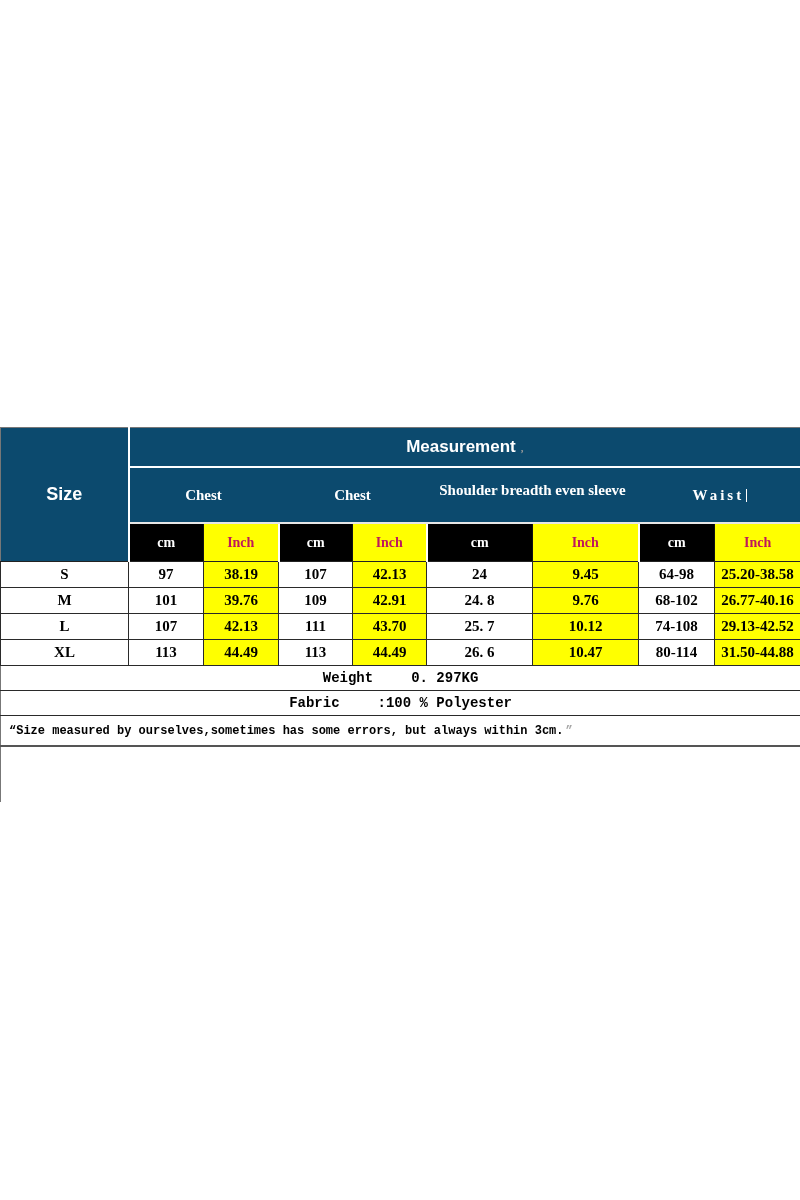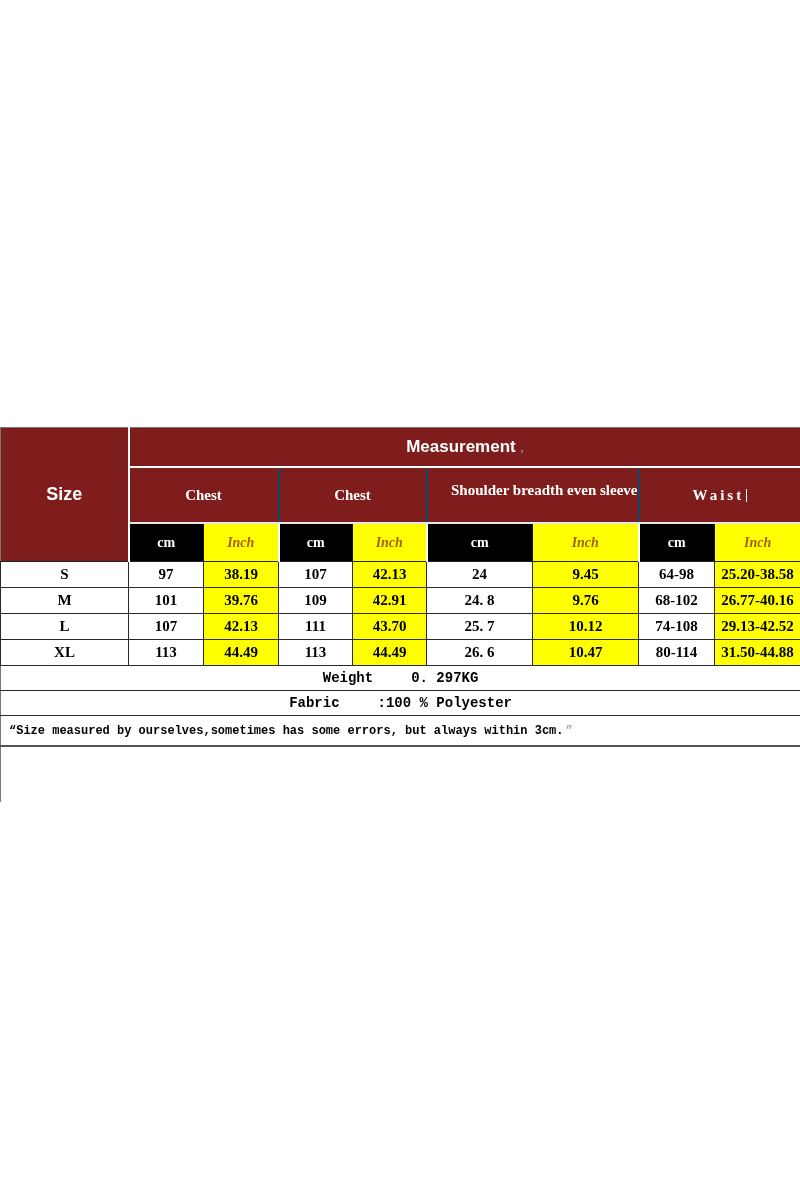--- a/index.html
+++ b/index.html
@@ -4,38 +4,38 @@
 <style>
   html,body{margin:0;padding:0;background:#ffffff;}
   .canvas{position:relative;width:800px;height:1200px;background:#ffffff;overflow:hidden;
           font-family:"Liberation Serif",serif;color:#000;}
   .sheet{position:absolute;left:0;top:427px;width:800px;}
   table{width:800px;border-collapse:collapse;table-layout:fixed;
         border:1px solid #777;border-bottom:none;}
   td{padding:0;overflow:hidden;white-space:nowrap;}
 
   
-  .hd{background:#7f1d1d;color:#ffffff;}
+  .hd{background:#0c4a6e;color:#ffffff;}
   .corner{font-family:"Liberation Sans",sans-serif;font-weight:bold;font-size:18px;
           text-align:center;border-right:2px solid #ffffff;border-bottom:1px solid #222;}
   .title{height:38px;text-align:center;font-family:"Liberation Sans",sans-serif;
          font-weight:bold;font-size:17px;border-bottom:2px solid #ffffff;}
   .mark{color:#9a9a9a;font-size:11px;margin-left:5px;font-family:"Liberation Serif",serif;}
   .g{height:44px;text-align:center;font-family:"Liberation Serif",serif;font-weight:bold;
      font-size:15px;border-left:2px solid #0c4a6e;border-bottom:2px solid #e6e6e6;}
-  .g.shoulder{text-align:right;padding-bottom:10px;}
+  .g.shoulder{text-align:center;padding-bottom:10px;}
   .g.waist{letter-spacing:3px;}
   .cursor{display:inline-block;width:1px;height:13px;background:#ffffff;
           margin-left:2px;vertical-align:-2px;}
 
   
   .u{height:37px;text-align:center;font-family:"Liberation Serif",serif;font-weight:bold;
      font-size:14px;border-top:2px solid #e0e0e0;border-bottom:1px solid #222;}
   .u.cm{background:#000000;color:#ffffff;border-left:2px solid #c4b5fd;border-right:1px solid #111;}
-  .u.in{background:#ffff00;color:#a16207;border-right:2px solid #ffffff;font-style:italic;}
+  .u.in{background:#ffff00;color:#be185d;border-right:2px solid #ffffff;}
   .u.in.last{border-right:none;}
 
   
   .b{height:25px;background:#ffffff;text-align:center;font-family:"Liberation Serif",serif;
      font-weight:bold;font-size:15px;border:1px solid #2a2a2a;}
   .b.y{background:#ffff00;}
 
   
   .meta{height:24px;border-top:1px solid #2a2a2a;border-bottom:1px solid #2a2a2a;
         text-align:center;font-family:"Liberation Mono",monospace;font-weight:bold;font-size:14px;}

